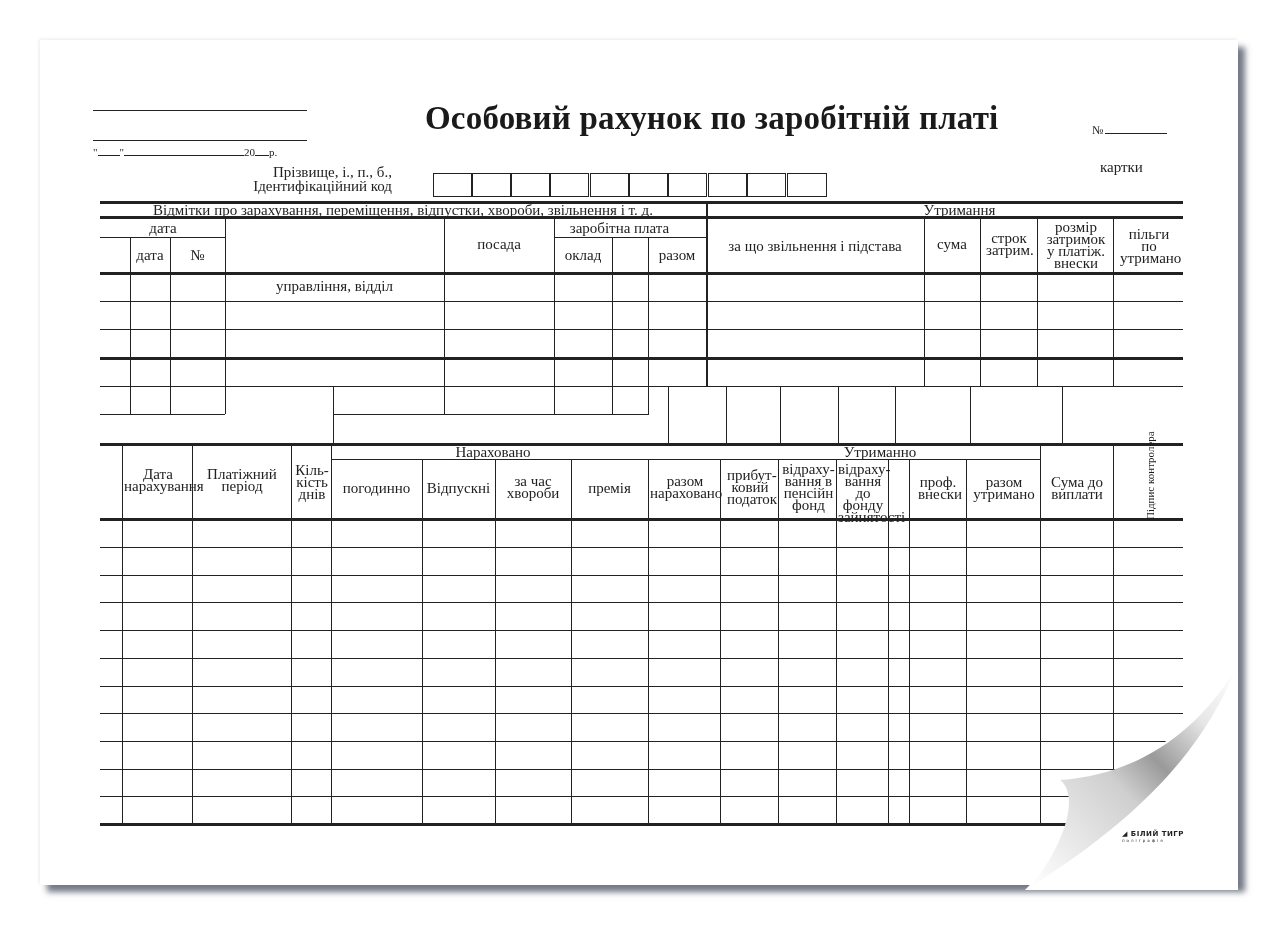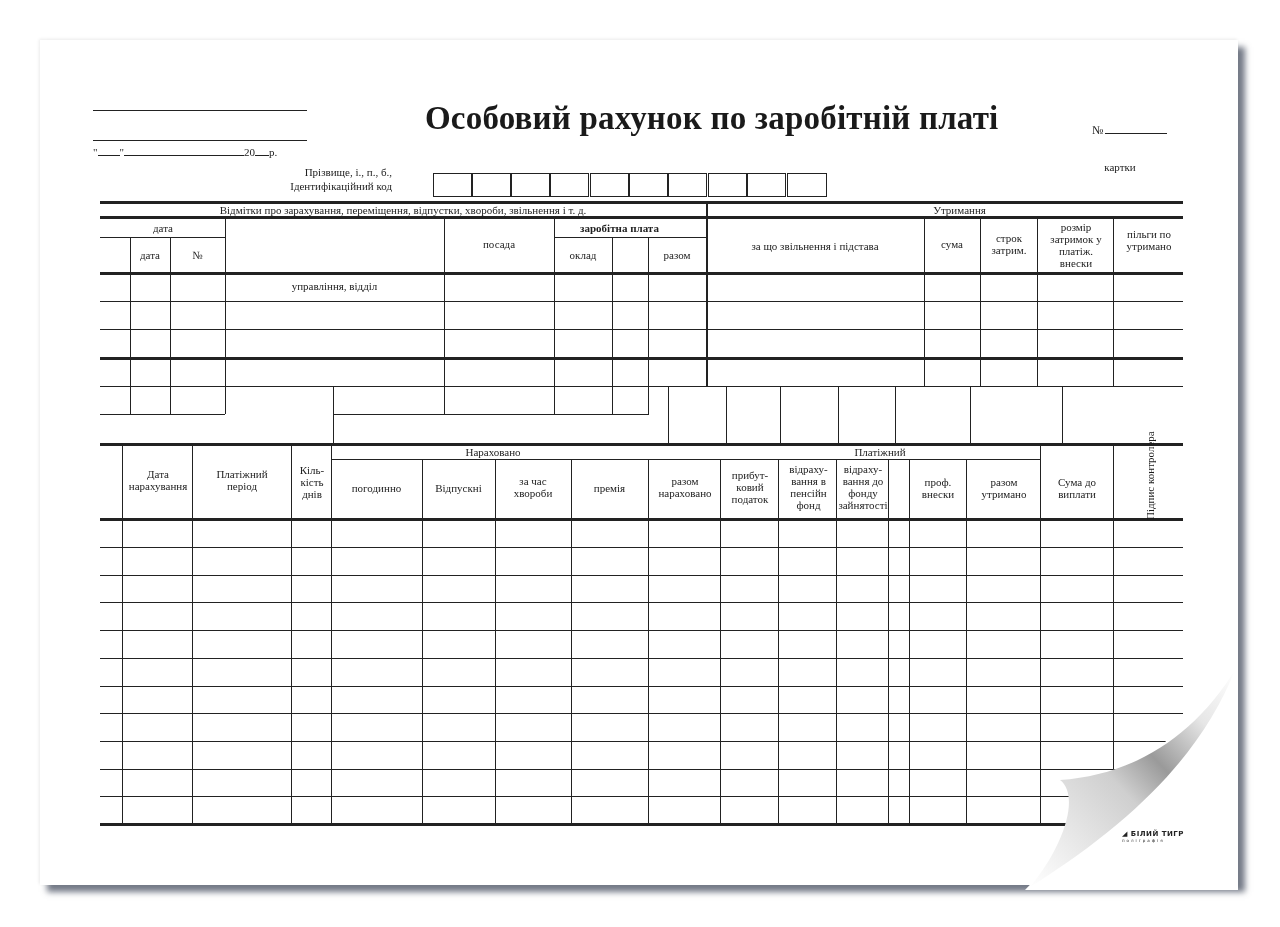--- a/index.html
+++ b/index.html
@@ -4,21 +4,21 @@
 <style>
   html, body { margin:0; padding:0; }
   body { width:1280px; height:927px; background:#ffffff; position:relative; overflow:hidden;
          font-family:"Liberation Serif","DejaVu Serif",serif; color:#1a1a1a; }
   .page { position:absolute; left:40px; top:40px; width:1198px; height:845px; background:#fff;
           box-shadow: 7px 7px 6px rgba(70,78,95,0.75), -1px -1px 3px rgba(0,0,0,0.08); }
   .h { position:absolute; height:0; border-top:1.5px solid #222; }
   .h.thick { border-top:3px solid #222; }
   .v { position:absolute; width:0; border-left:1.5px solid #222; }
   .v.thick { border-left:2.5px solid #222; }
-  .lbl { position:absolute; font-size:11px; line-height:12px; text-align:center; color:#222; }
+  .lbl { position:absolute; font-size:15px; line-height:12px; text-align:center; color:#222; }
   .title { position:absolute; left:425px; top:100px; font-size:33px; font-weight:bold; letter-spacing:0.2px; color:#1a1a1a; white-space:nowrap; }
   .idbox { position:absolute; top:173px; width:39px; height:24px; border:1.5px solid #222; box-sizing:border-box; }
   .vert { position:absolute; transform:rotate(-90deg); transform-origin:center; font-size:11px; line-height:12px; text-align:center; white-space:nowrap; }
   .curl { position:absolute; left:1025px; top:665px; width:215px; height:225px; }
   .logo { position:absolute; left:1122px; top:830px; font-family:"DejaVu Sans",sans-serif; font-weight:bold; font-size:7px; color:#222; letter-spacing:0.5px; }
   .logo small { display:block; font-size:4px; letter-spacing:2px; font-weight:normal; }
 </style>
 </head>
 <body>
 
@@ -92,21 +92,21 @@
   <div class="v" style="left:1062px;top:386px;height:57px;"></div>
 
   <div class="lbl" style="left:100px;top:204px;width:606px;">Відмітки про зарахування, переміщення, відпустки, хвороби, звільнення і т. д.</div>
   <div class="lbl" style="left:706px;top:204px;width:477px;padding-left:15px;">Утримання</div>
 
   <div class="lbl" style="left:100px;top:222px;width:126px;">дата</div>
   <div class="lbl" style="left:130px;top:249px;width:40px;">дата</div>
   <div class="lbl" style="left:170px;top:249px;width:55px;">№</div>
   <div class="lbl" style="left:225px;top:240px;width:219px;margin-top:40px;">управління, відділ</div>
   <div class="lbl" style="left:444px;top:238px;width:110px;">посада</div>
-  <div class="lbl" style="left:554px;top:222px;width:131px;font-weight:bold;">заробітна плата</div>
+  <div class="lbl" style="left:554px;top:222px;width:131px;">заробітна плата</div>
   <div class="lbl" style="left:554px;top:249px;width:58px;">оклад</div>
   <div class="lbl" style="left:648px;top:249px;width:58px;">разом</div>
 
   <div class="lbl" style="left:706px;top:240px;width:218px;">за що звільнення і підстава</div>
   <div class="lbl" style="left:924px;top:238px;width:56px;">сума</div>
   <div class="lbl" style="left:986px;top:232px;width:46px;">строк затрим.</div>
   <div class="lbl" style="left:1044px;top:221px;width:64px;">розмір затримок у платіж. внески</div>
   <div class="lbl" style="left:1120px;top:228px;width:58px;">пільги по утримано</div>
 </div>
 
@@ -138,21 +138,21 @@
   <div class="v" style="left:720px;top:459px;height:365px;"></div>
   <div class="v" style="left:778px;top:459px;height:365px;"></div>
   <div class="v" style="left:836px;top:459px;height:365px;"></div>
   <div class="v" style="left:888px;top:459px;height:365px;"></div>
   <div class="v" style="left:909px;top:459px;height:365px;"></div>
   <div class="v" style="left:966px;top:459px;height:365px;"></div>
   <div class="v" style="left:1040px;top:443px;height:381px;"></div>
   <div class="v" style="left:1113px;top:443px;height:381px;"></div>
 
   <div class="lbl" style="left:331px;top:446px;width:324px;">Нараховано</div>
-  <div class="lbl" style="left:720px;top:446px;width:320px;">Платіжний</div>
+  <div class="lbl" style="left:720px;top:446px;width:320px;">Утриманно</div>
 
   <div class="lbl" style="left:124px;top:468px;width:68px;">Дата нарахування</div>
   <div class="lbl" style="left:205px;top:468px;width:74px;">Платіжний період</div>
   <div class="lbl" style="left:294px;top:464px;width:36px;">Кіль-кість днів</div>
   <div class="lbl" style="left:331px;top:482px;width:91px;">погодинно</div>
   <div class="lbl" style="left:422px;top:482px;width:73px;">Відпускні</div>
   <div class="lbl" style="left:505px;top:475px;width:56px;text-align:center;">за час хвороби</div>
   <div class="lbl" style="left:571px;top:482px;width:77px;">премія</div>
   <div class="lbl" style="left:650px;top:475px;width:70px;">разом нараховано</div>
   <div class="lbl" style="left:727px;top:469px;width:46px;">прибут-ковий податок</div>

